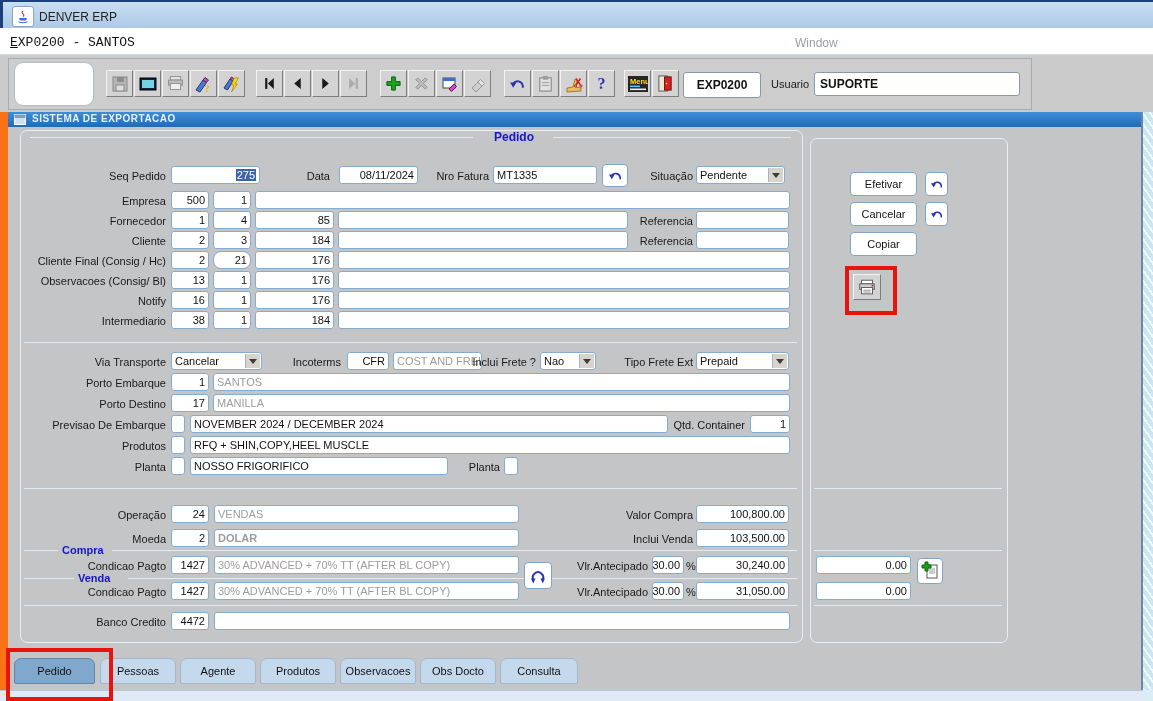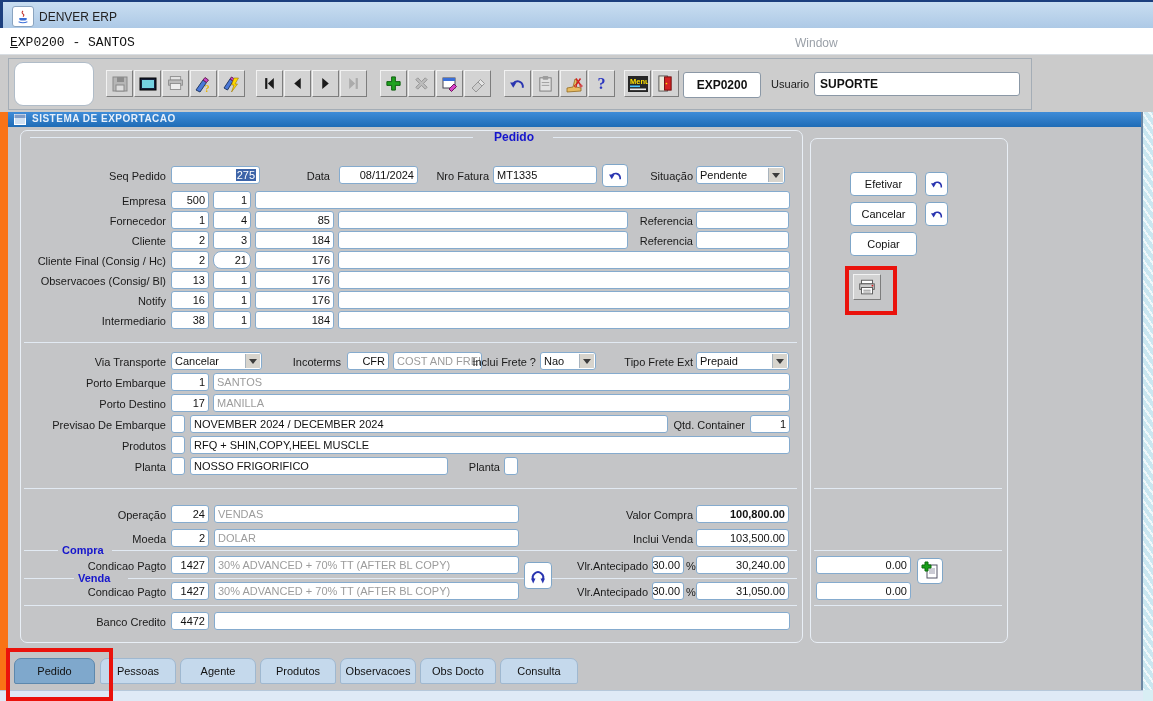--- a/index.html
+++ b/index.html
@@ -336,25 +336,25 @@
   <div class="lbl" style="left:10px;top:461px;width:156px;">Planta</div>
   <div class="fld" style="left:171px;top:457px;width:14px;padding:0;"></div>
   <div class="fld" style="left:190px;top:457px;width:258px;">NOSSO FRIGORIFICO</div>
   <div class="lbl" style="left:460px;top:461px;width:40px;">Planta</div>
   <div class="fld" style="left:504px;top:457px;width:14px;padding:0;"></div>
 
   <div class="lbl" style="left:10px;top:509px;width:156px;">Operação</div>
   <div class="fld c" style="left:171px;top:505px;width:38px;">24</div>
   <div class="fld g" style="left:214px;top:505px;width:305px;">VENDAS</div>
   <div class="lbl" style="left:610px;top:509px;width:83px;">Valor Compra</div>
-  <div class="fld r" style="left:696px;top:505px;width:93px;font-weight:bold;">100,800.00</div>
+  <div class="fld r" style="left:696px;top:505px;width:93px;">100,800.00</div>
 
   <div class="lbl" style="left:10px;top:533px;width:156px;">Moeda</div>
   <div class="fld c" style="left:171px;top:529px;width:38px;">2</div>
-  <div class="fld g" style="left:214px;top:529px;width:305px;">DOLAR</div>
+  <div class="fld g" style="left:214px;top:529px;width:305px;font-weight:bold;">DOLAR</div>
   <div class="lbl" style="left:610px;top:533px;width:83px;">Inclui Venda</div>
   <div class="fld r" style="left:696px;top:529px;width:93px;">103,500.00</div>
 
   <div class="lbl bluelbl" style="left:62px;top:544px;width:48px;">Compra</div>
   <div class="lbl" style="left:60px;top:560px;width:106px;">Condicao Pagto</div>
   <div class="fld c" style="left:171px;top:556px;width:38px;">1427</div>
   <div class="fld g" style="left:214px;top:556px;width:305px;">30% ADVANCED + 70% TT (AFTER BL COPY)</div>
   <div class="pbtn" style="left:524px;top:562px;width:28px;height:27px;">
     <svg width="18" height="18" viewBox="0 0 18 18">
       <path d="M4.5 13 a5.2 5.2 0 1 1 9 0" fill="none" stroke="#2a35b0" stroke-width="2"></path>

